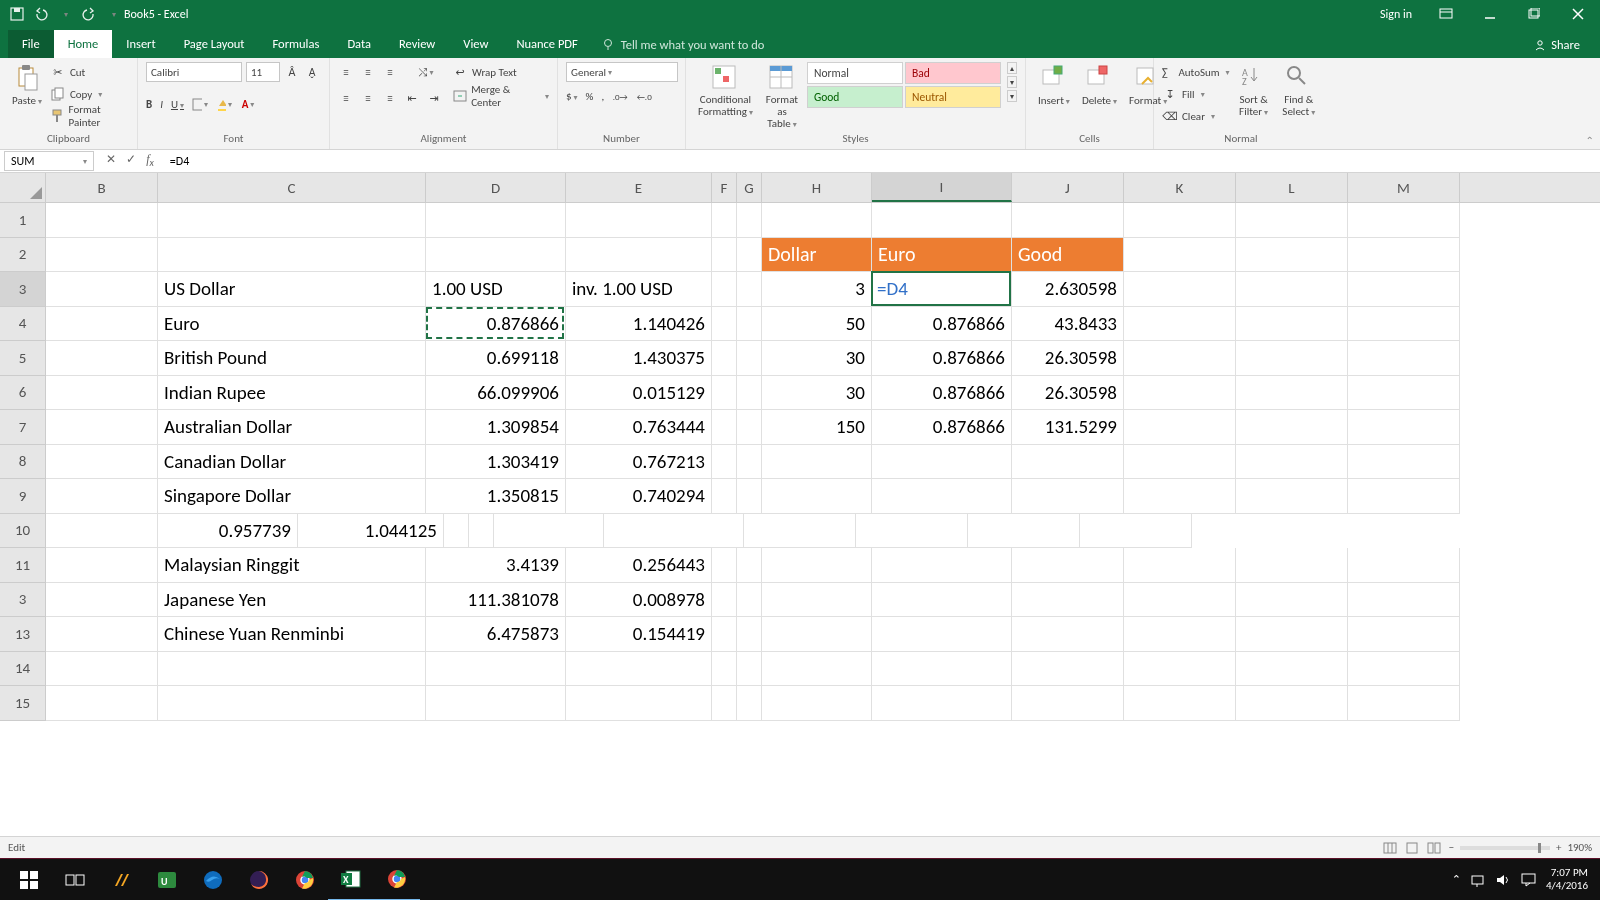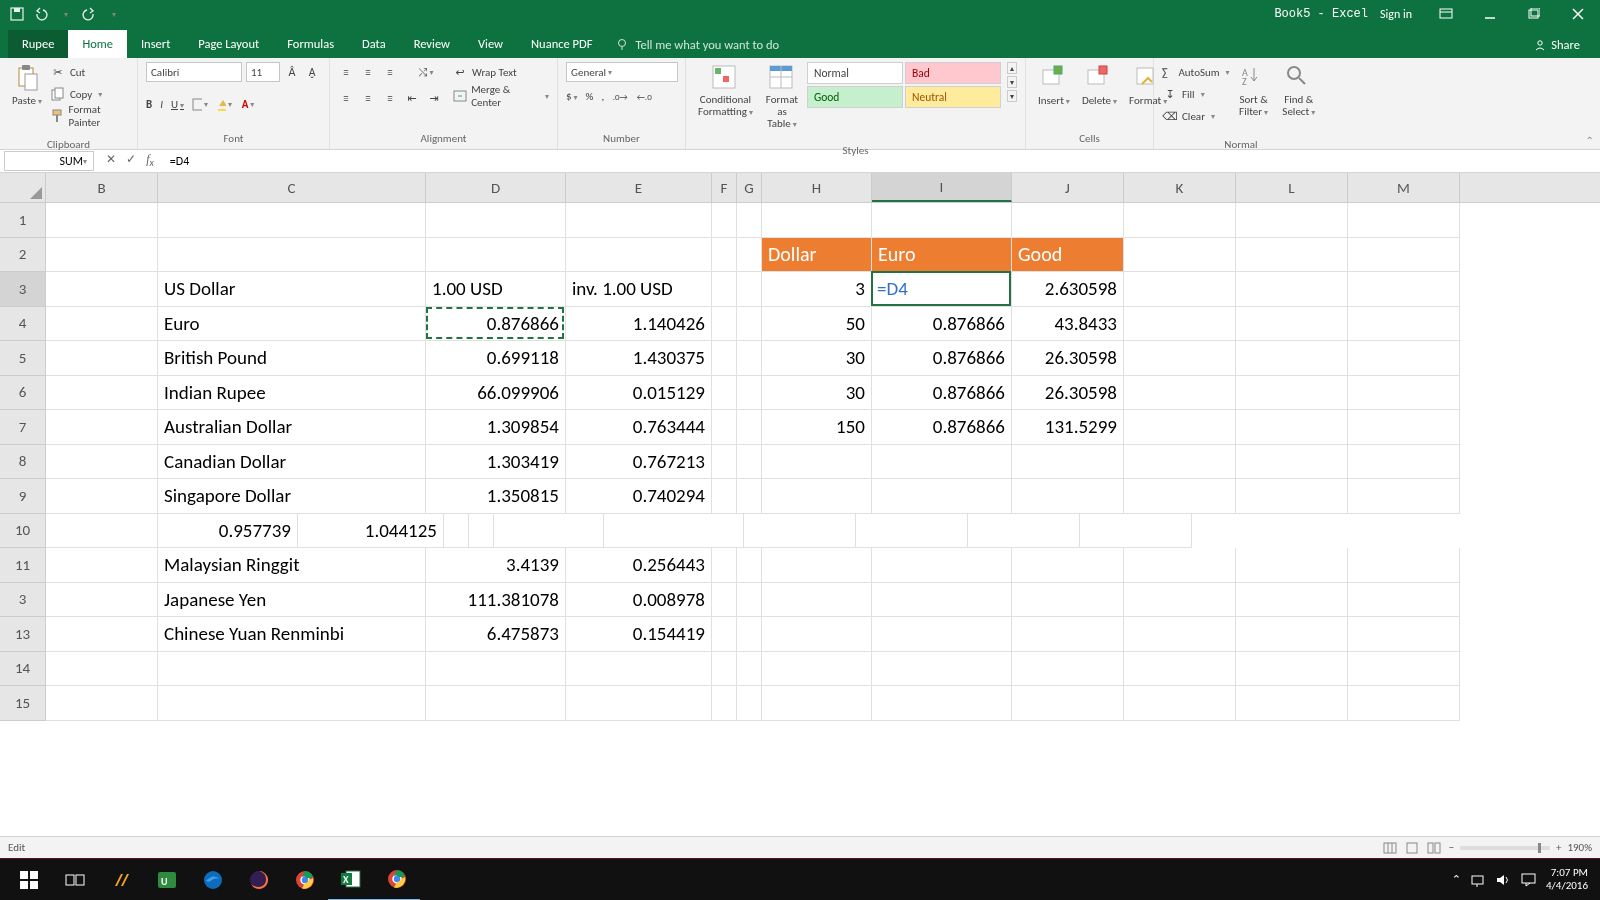--- a/index.html
+++ b/index.html
@@ -2,50 +2,50 @@
 <html><head>
 <meta charset="utf-8">
 <style>
 * { margin:0; padding:0; box-sizing:border-box; font-family:"Segoe UI","Calibri",sans-serif; }
 body { width:1600px; height:900px; overflow:hidden; background:#fff; position:relative; }
 
 
 .titlebar { height:28px; background:#0e7240; color:#fff; display:flex; align-items:center; font-size:12px; }
 .titlebar .qat { display:flex; align-items:center; padding-left:6px; gap:2px; }
 .titlebar .qat .qbtn { width:22px; height:22px; display:flex; align-items:center; justify-content:center; opacity:.9; }
-.titlebar .title { flex:1; text-align:right;font-family:Liberation Mono, monospace; }
+.titlebar .title { flex:1; text-align:left; }
 .titlebar .winbtns { display:flex; }
 .titlebar .winbtns .wb { width:44px; height:28px; display:flex; align-items:center; justify-content:center; }
 .titlebar .winbtns .signin { width:auto; padding:0 12px; }
 
 
 .ribbon-tabs { height:30px; background:#0e7240; display:flex; align-items:flex-end; padding-left:8px; font-size:12.5px; }
 .ribbon-tabs .tab { padding:6px 14px 7px; color:#fff; cursor:pointer; }
 .ribbon-tabs .tab.file { background:#0c5c33; }
 .ribbon-tabs .tab.active { background:#fff; color:#0e7240; }
 .ribbon-tabs .tellme { display:flex; align-items:center; color:#cfe6da; padding:6px 10px; gap:6px; }
 .ribbon-tabs .share { margin-left:auto; margin-right:10px; color:#fff; display:flex; align-items:center; gap:4px; padding:6px 10px; }
 
 
 .ribbon { height:92px; background:#f3f3f3; border-bottom:1px solid #d4d4d4; display:flex; font-size:11px; color:#444; }
 .rgroup { border-right:1px solid #e1e1e1; padding:4px 8px 2px; display:flex; flex-direction:column; justify-content:space-between; position:relative; }
-.rgroup .label { text-align:center; font-size:11px; color:#666; padding-bottom:2px; position:relative;margin-top:12px; }
+.rgroup .label { text-align:center; font-size:11px; color:#666; padding-bottom:2px; position:relative; }
 .rbtns { display:flex; gap:4px; align-items:flex-start; }
 .bigbtn { display:flex; flex-direction:column; align-items:center; gap:2px; padding:2px 4px; }
 .bigbtn .ico { width:28px; height:28px; }
 .smallrow { display:flex; align-items:center; gap:4px; height:20px; }
 .col { display:flex; flex-direction:column; gap:2px; }
 .dd::after { content:"▾"; font-size:8px; margin-left:2px; color:#888; }
 .combo { border:1px solid #c6c6c6; background:#fff; height:20px; font-size:11px; padding:0 4px; display:flex; align-items:center; }
 .stylecell { width:96px; height:22px; border:1px solid #d0d0d0; background:#fff; display:flex; align-items:center; padding:0 6px; font-size:11.5px; }
 .icobox { width:16px; height:16px; display:inline-flex; align-items:center; justify-content:center; }
 
 
 .fbar { height:23px; border-bottom:1px solid #d4d4d4; display:flex; align-items:center; font-size:12px; background:#fff; }
-.namebox { width:90px; border:1px solid #ccc; height:20px; margin:1px 2px 1px 4px; display:flex; align-items:center; padding:0 6px; justify-content:flex-end; }
+.namebox { width:90px; border:1px solid #ccc; height:20px; margin:1px 2px 1px 4px; display:flex; align-items:center; padding:0 6px; justify-content:space-between; }
 .fx-btns { display:flex; gap:10px; padding:0 10px; }
 .fx-input { flex:1; padding:0 6px; }
 
 
 .grid-wrap { position:absolute; top:173px; left:0; right:0; bottom:42px; overflow:hidden; background:#fff;}
 .colhdr { height:30px; display:flex; background:#e6e6e6; border-bottom:1px solid #ccc; }
 .corner { width:46px; background:#e6e6e6; border-right:1px solid #ccc; position:relative; }
 .corner::after{content:"";position:absolute;right:3px;bottom:3px;border:6px solid transparent;border-right-color:#999;border-bottom-color:#999;}
 .ch { border-right:1px solid #ccc; display:flex; align-items:center; justify-content:center; color:#555; font-size:15px; background:#e6e6e6; }
 .rows { }
@@ -129,21 +129,21 @@
     <div class="wb">
         <svg width="12" height="12">
           <line x1="1" y1="1" x2="11" y2="11" stroke="#fff" stroke-width="1.5"></line>
           <line x1="11" y1="1" x2="1" y2="11" stroke="#fff" stroke-width="1.5"></line>
         </svg>
       </div>
   </div>
 </div>
 
 <div class="ribbon-tabs">
-  <div class="tab file">Rupee</div>
+  <div class="tab file">File</div>
   <div class="tab active">Home</div>
   <div class="tab">Insert</div>
   <div class="tab">Page Layout</div>
   <div class="tab">Formulas</div>
   <div class="tab">Data</div>
   <div class="tab">Review</div>
   <div class="tab">View</div>
   <div class="tab">Nuance PDF</div>
   <div class="tellme">
     <svg width="13" height="13">

